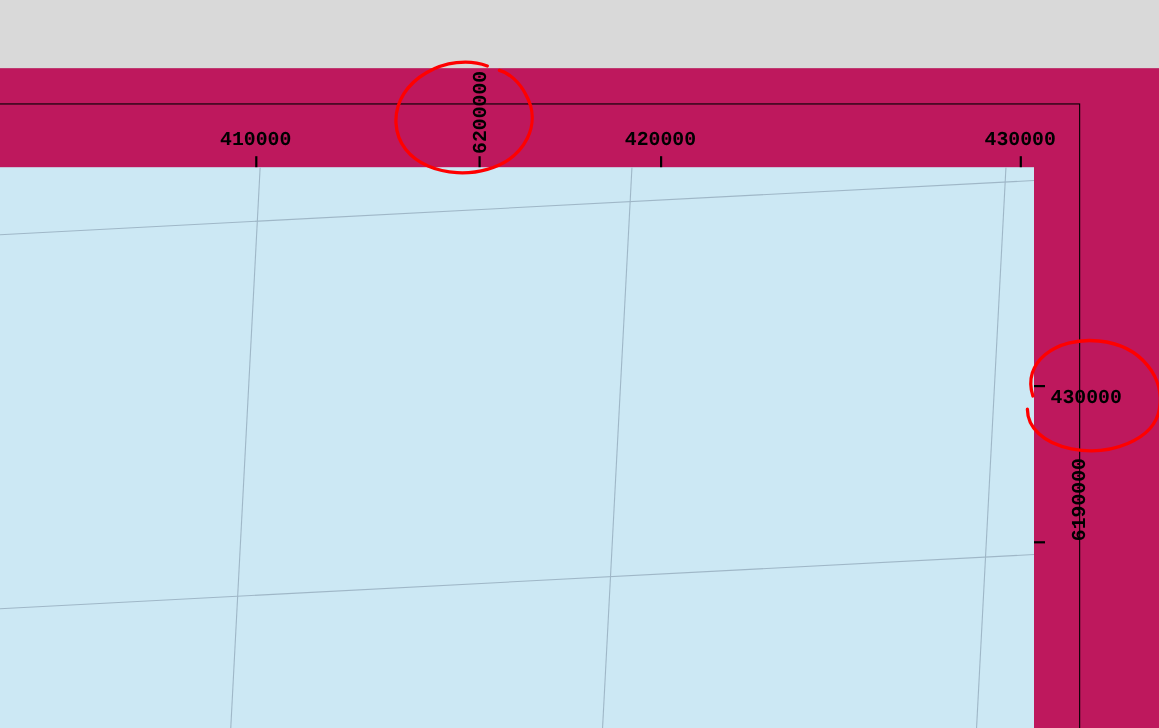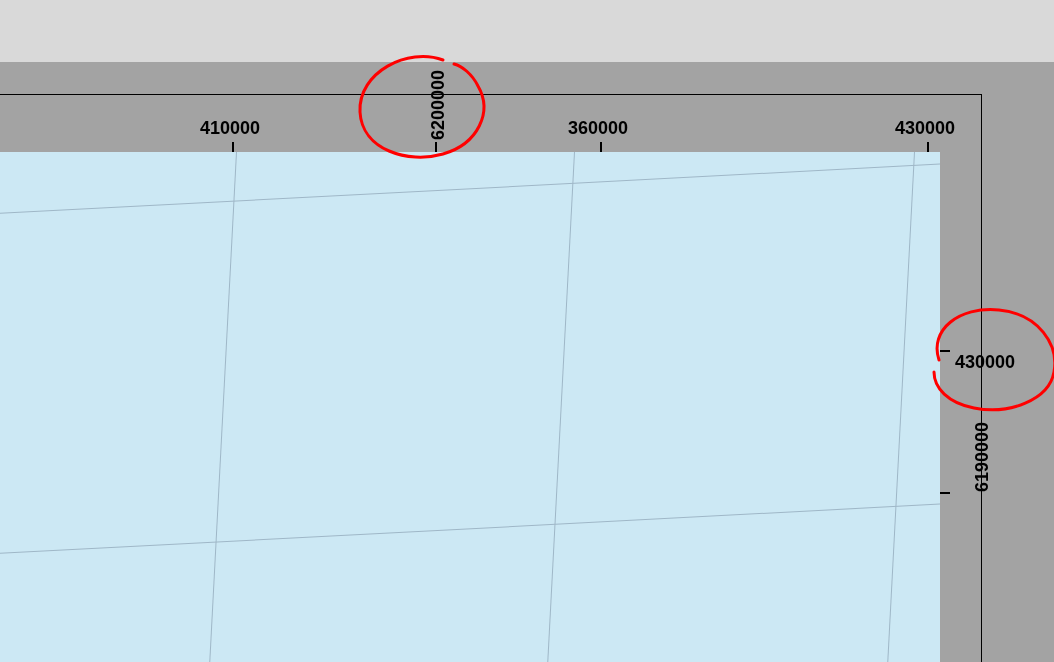--- a/index.html
+++ b/index.html
@@ -19,21 +19,22 @@
     height: 62px;
     background: #d9d9d9;
     border-bottom: 1px solid #bfbfbf;
   }
   .canvas {
     position: absolute;
     left: 0;
     top: 62px;
     width: 1054px;
     height: 600px;
-    background: #a3a3a3;
+    background: #be185d;
+    font-family: Liberation Mono, monospace;
   }
   .outer-frame {
     position: absolute;
     border: 1px solid #000;
     box-sizing: border-box;
   }
   .map-body {
     position: absolute;
     background: #cce8f4;
     overflow: hidden;
@@ -89,21 +90,21 @@
 
   <div class="tick" style="left:232px; top:80px; width:2px; height:10px;"></div>
   <div class="tick" style="left:435px; top:80px; width:2px; height:10px;"></div>
   <div class="tick" style="left:600px; top:80px; width:2px; height:10px;"></div>
   <div class="tick" style="left:927px; top:80px; width:2px; height:10px;"></div>
 
   <div class="tick" style="left:940px; top:288px; width:10px; height:2px;"></div>
   <div class="tick" style="left:940px; top:430px; width:10px; height:2px;"></div>
 
   <div class="label" style="left:200px; top:56px;">410000</div>
-  <div class="label" style="left:568px; top:56px;">360000</div>
+  <div class="label" style="left:568px; top:56px;">420000</div>
   <div class="label" style="left:895px; top:56px;">430000</div>
 
   <div class="label rot" style="left:428px; top:78px;">6200000</div>
 
   <div class="label" style="left:955px; top:290px;">430000</div>
   <div class="label rot" style="left:972px; top:430px;">6190000</div>
 
   <svg class="annot" style="left:348px; top:-10px;" width="160" height="120" viewBox="0 0 160 120">
     <path d="M95 8
              C60 -5, 10 20, 12 60

